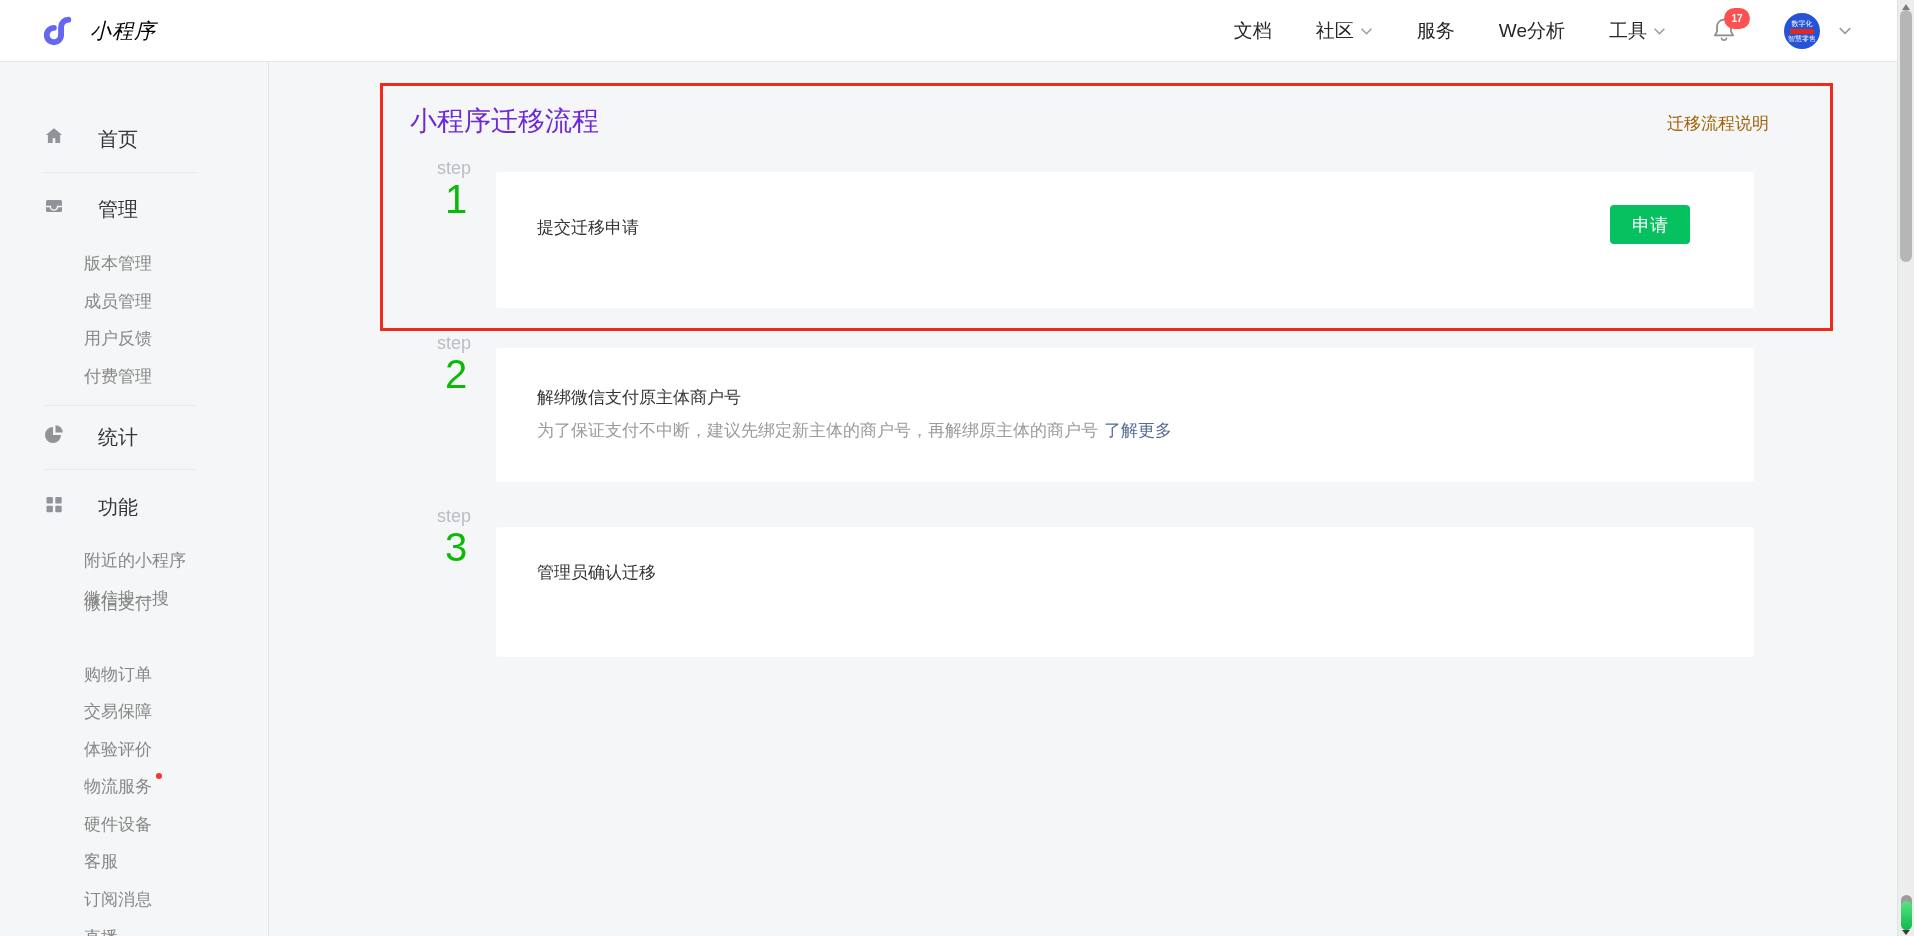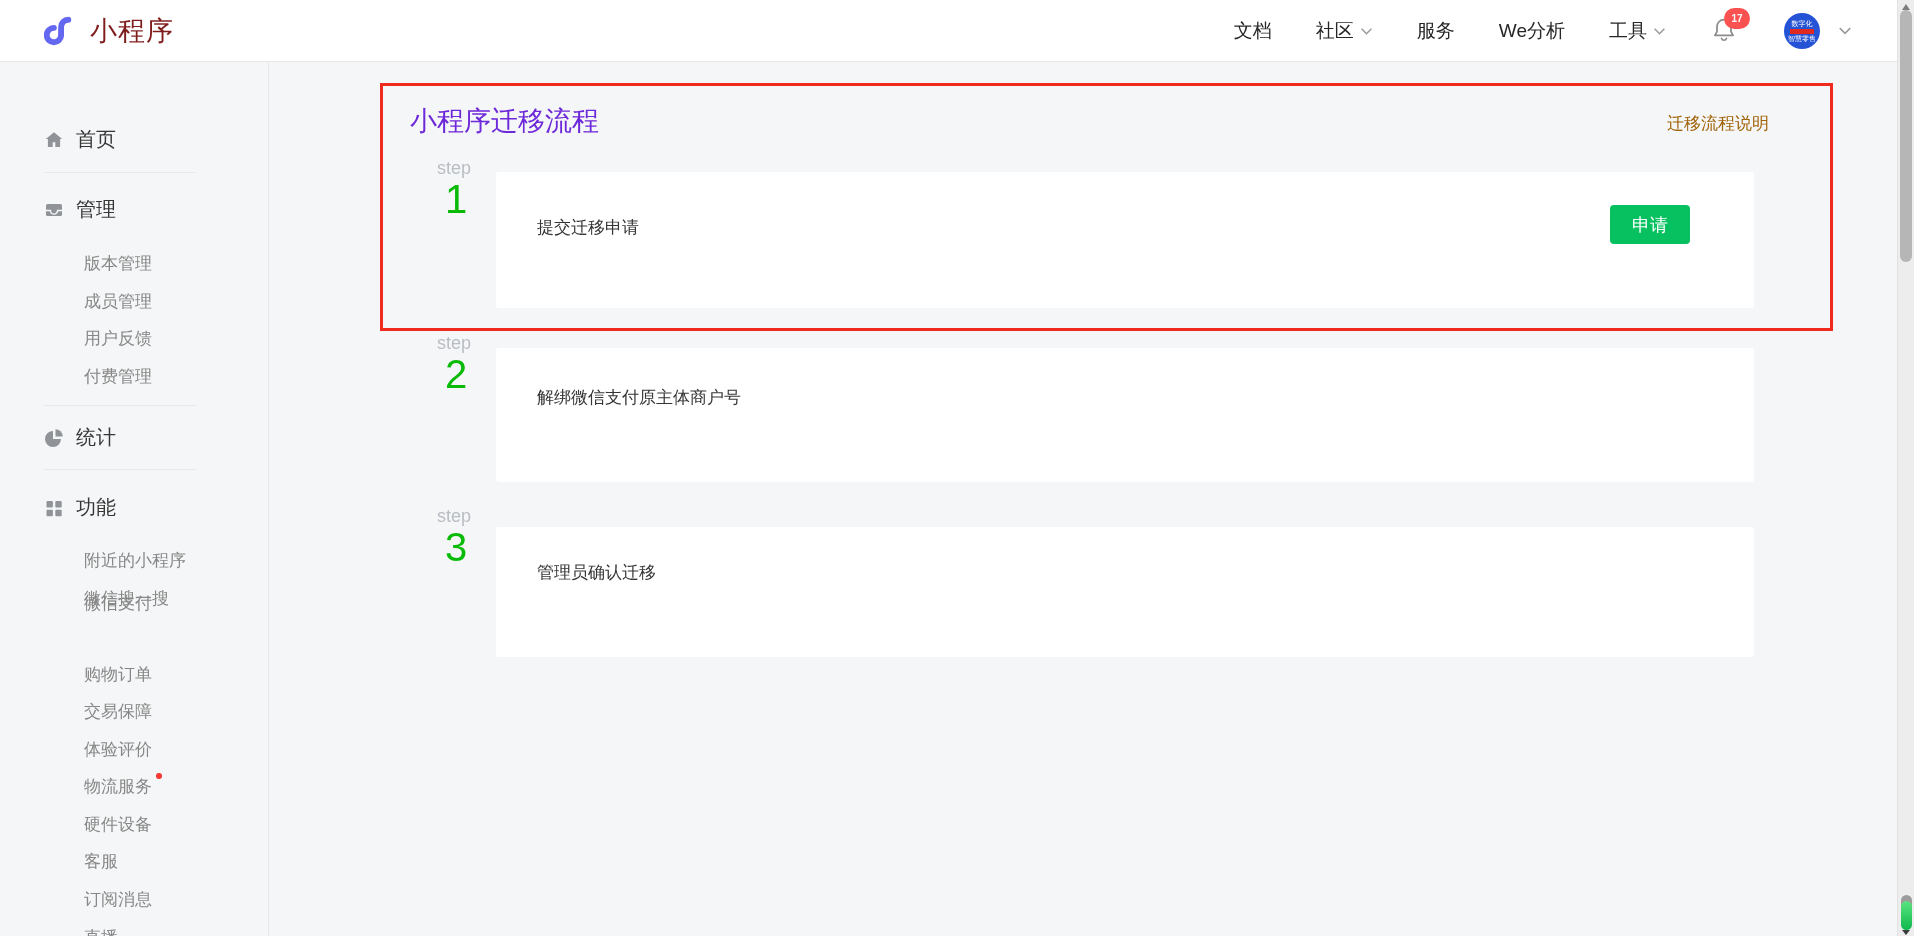--- a/index.html
+++ b/index.html
@@ -10,21 +10,21 @@
     font-family:"Liberation Sans", sans-serif;
     color:#333;
   }
 
   
   .hdr {
     position:absolute; left:0; top:0; width:1914px; height:62px;
     background:#ffffff; border-bottom:1px solid #e7e7e7; z-index:20;
   }
   .logo { position:absolute; left:44px; top:13px; display:flex; align-items:center; gap:10px; cursor:pointer; }
-  .logo-tx { font-size:27px; color:#7f1d1d; letter-spacing:1px; }
+  .logo-tx { font-size:21px; color:#000000; letter-spacing:1px;font-style:italic; }
   .nav {
     position:absolute; right:62px; top:0; height:62px;
     display:flex; align-items:center; gap:44px;
   }
   .nav-it { display:flex; align-items:center; gap:6px; font-size:19px; color:#262626; cursor:pointer; white-space:nowrap; }
   .bell-wrap { position:relative; width:30px; height:30px; cursor:pointer; }
   .badge {
     position:absolute; left:14px; top:-8px; min-width:26px; height:21px;
     background:#fa5151; color:#fff; font-size:10px; font-weight:bold;
     border-radius:11px; display:flex; align-items:center; justify-content:center; padding:0 5px;
@@ -32,21 +32,21 @@
   .avatar {
     width:36px; height:36px; border-radius:50%; background:#2553d6; cursor:pointer;
     display:flex; flex-direction:column; align-items:center; justify-content:center;
     overflow:hidden; color:#fff; font-size:7px; line-height:8px; text-align:center;
   }
   .av-bar { width:24px; height:5px; background:#e02a20; margin:1px 0; }
   .acct-chev { margin-left:-28px; }
 
   
   .sidebar { position:absolute; left:0; top:62px; width:269px; height:874px; border-right:1px solid #e5e6e8; }
-  .srow { position:absolute; left:44px; display:flex; align-items:center; gap:12px; cursor:pointer; }
+  .srow { position:absolute; left:44px; display:flex; align-items:flex-start; gap:34px; cursor:pointer; }
   .srow .s-label { font-size:20px; color:#363636; }
   .ssub { position:absolute; left:84px; font-size:17px; color:#878787; cursor:pointer; white-space:nowrap; }
   .sdiv { position:absolute; left:44px; width:152px; height:1px; background:#e9e9e9; }
   .red-dot { display:inline-block; width:6px; height:6px; border-radius:50%; background:#f43530; vertical-align:top; margin:-2px 0 0 4px; }
 
   .p-home{top:64px} .p-div1{top:110px} .p-manage{top:134px}
   .p-sub1{top:190px}.p-sub2{top:228px}.p-sub3{top:265px}.p-sub4{top:303px}
   .p-div2{top:343px}.p-stats{top:362px}.p-div3{top:407px}.p-func{top:432px}
   .p-f1{top:487px}.p-f2{top:525px}.p-f3{top:530px}.p-f4{top:601px}.p-f5{top:638px}
   .p-f6{top:676px}.p-f7{top:713px}.p-f8{top:751px}.p-f9{top:788px}.p-f10{top:826px}.p-f11{top:864px}
@@ -234,20 +234,23 @@
   <div class="card-title ct-1">提交迁移申请</div>
   <button class="apply-btn">申请</button>
 </div>
 
 <div class="step-tag t-s2">
   <div class="step-word">step</div>
   <div class="step-num">2</div>
 </div>
 <div class="card c-2">
   <div class="card-title ct-2">解绑微信支付原主体商户号</div>
+  <div class="card-desc cd-2">
+    <span>为了保证支付不中断，建议先绑定新主体的商户号，再解绑原主体的商户号</span><a class="more-link">了解更多</a>
+  </div>
 </div>
 
 <div class="step-tag t-s3">
   <div class="step-word">step</div>
   <div class="step-num">3</div>
 </div>
 <div class="card c-3">
   <div class="card-title ct-3">管理员确认迁移</div>
 </div>
 

